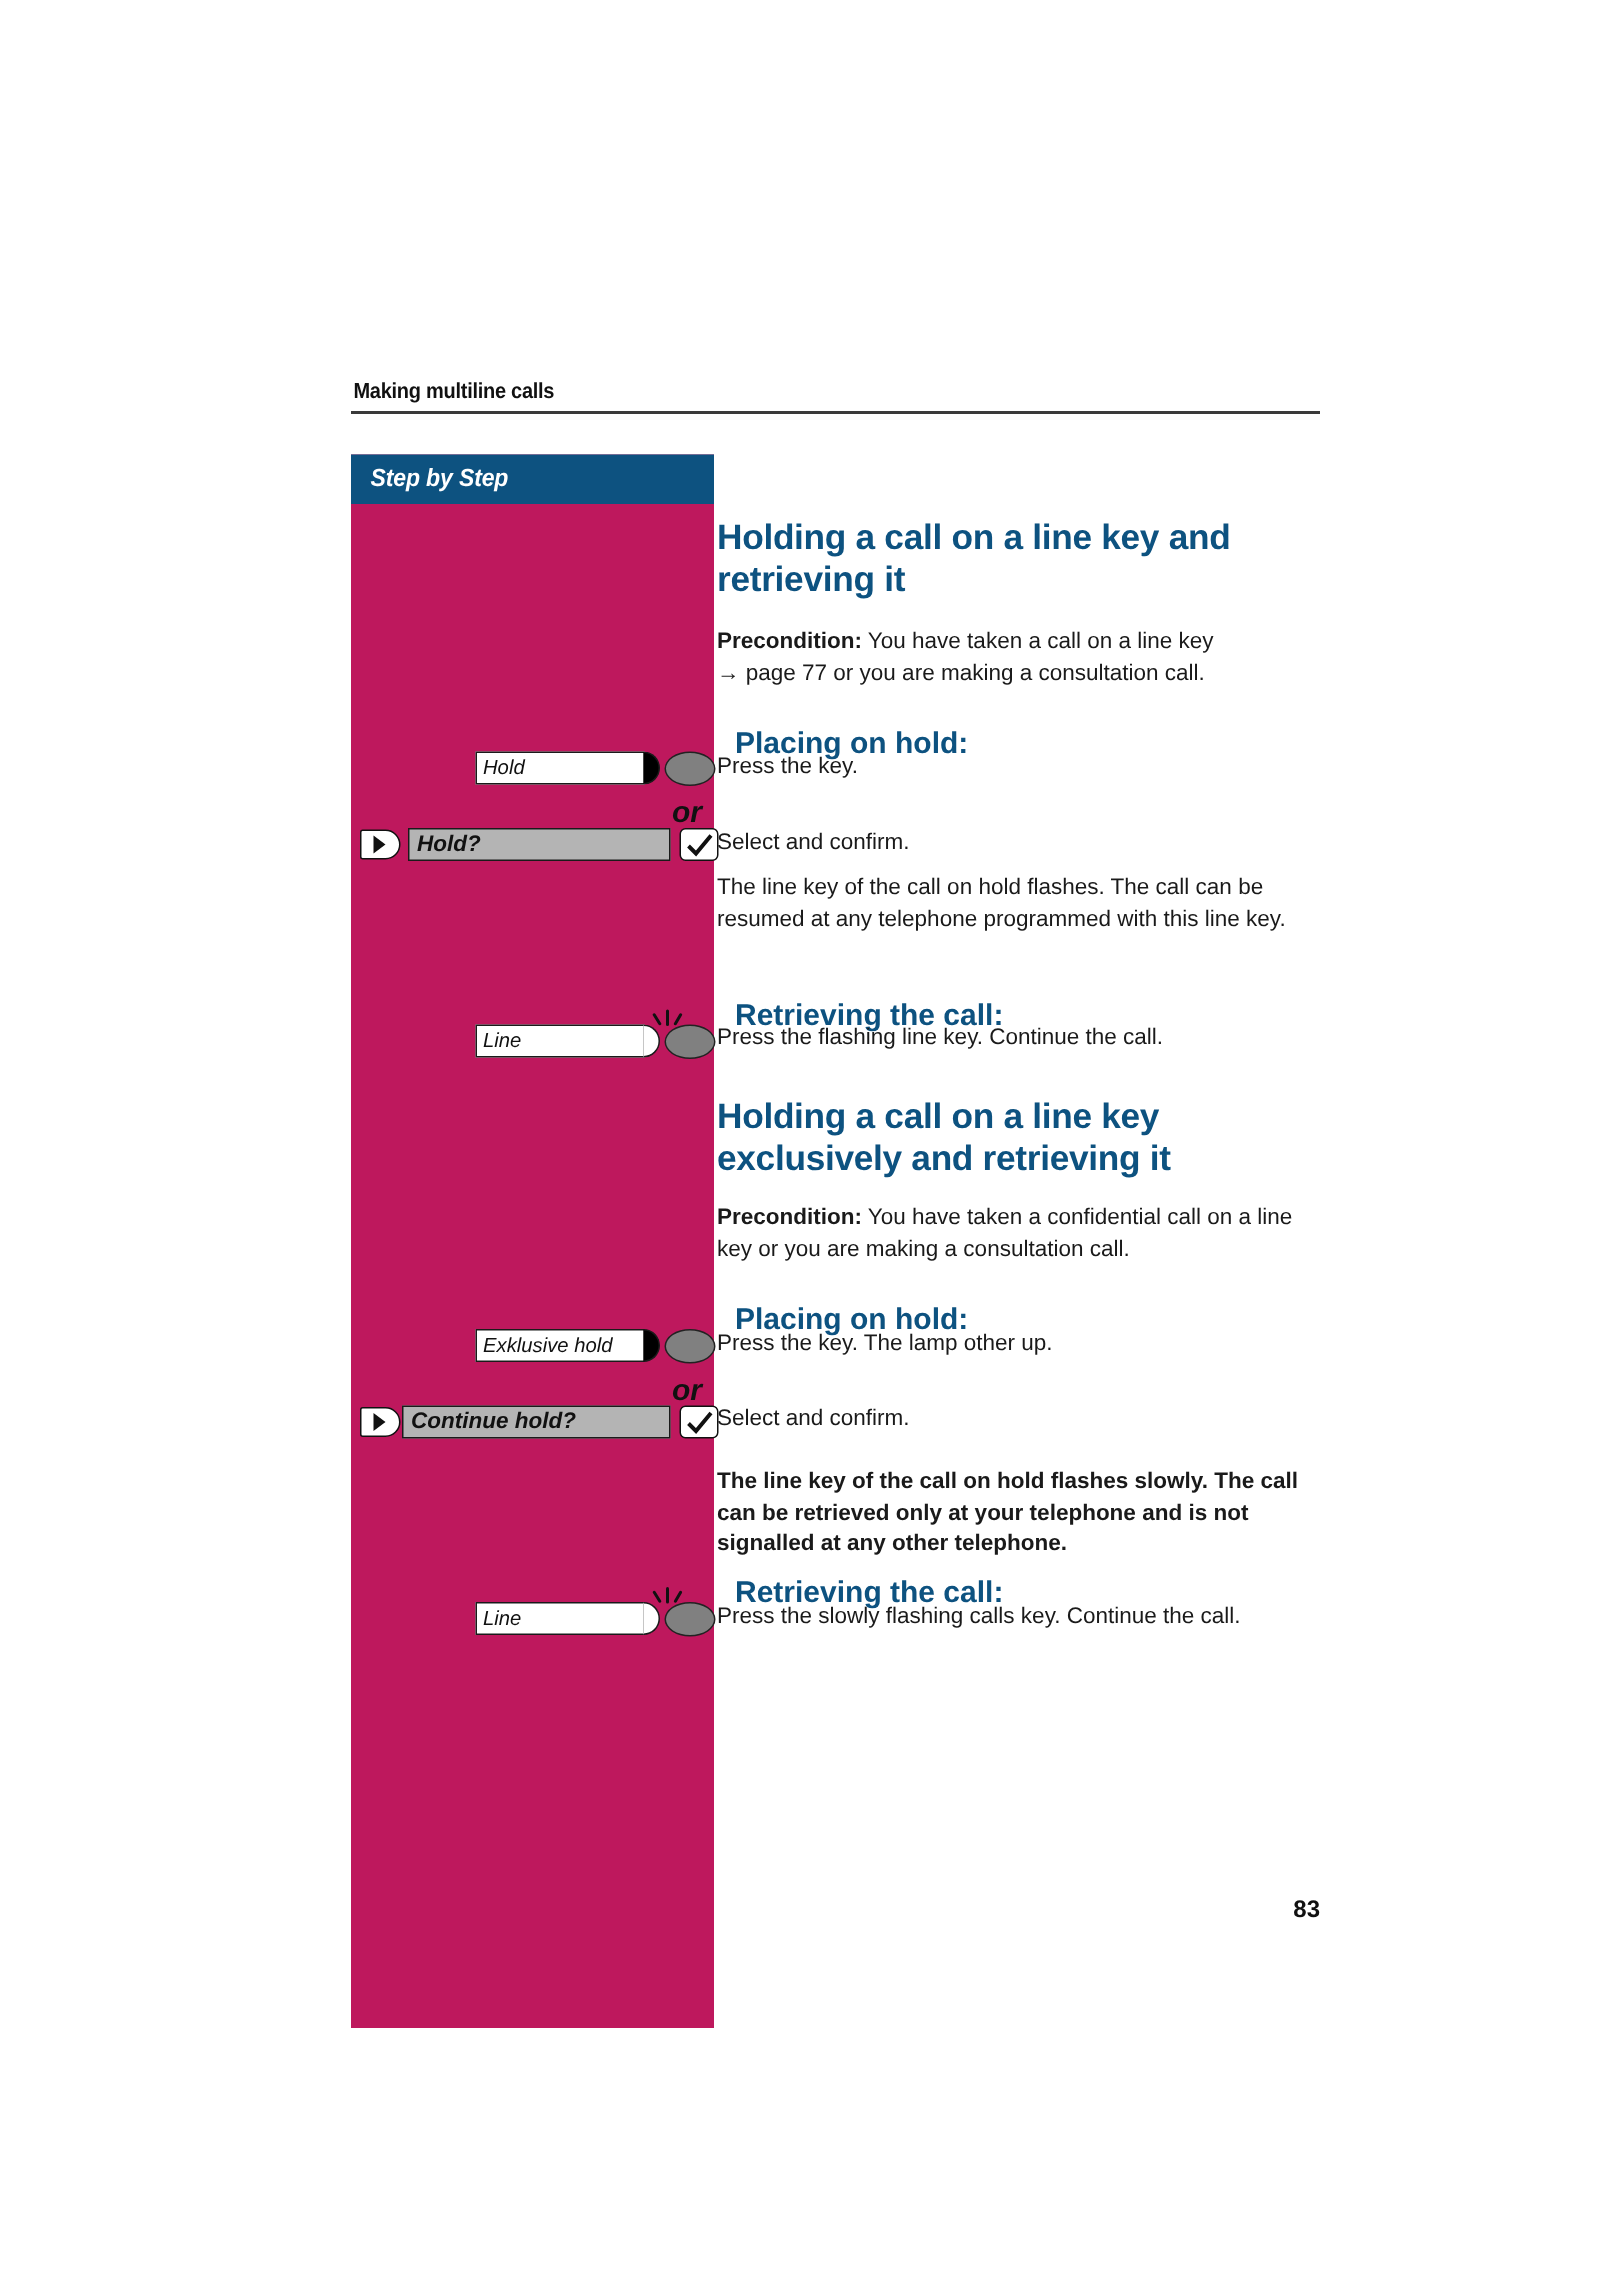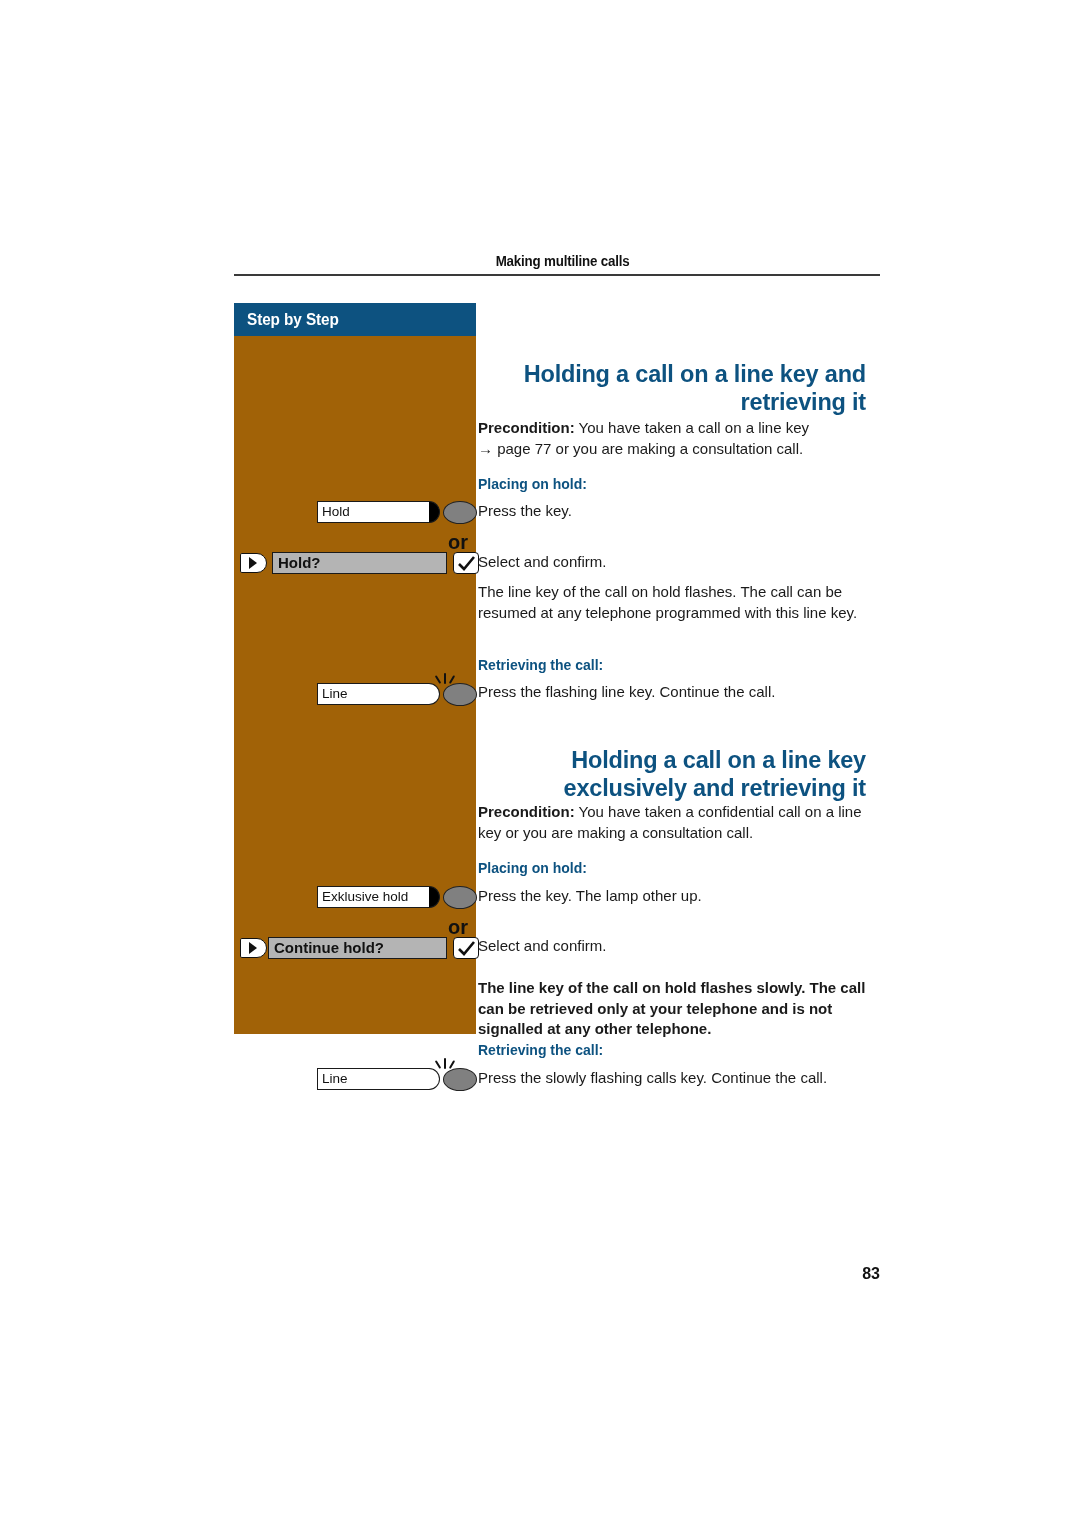--- a/index.html
+++ b/index.html
@@ -12,24 +12,24 @@
     height: 1528px;
     position: relative;
     font-family: "Liberation Sans", sans-serif;
     color: #1a1a1a;
     overflow: hidden;
   }
 
   
   #running-header {
     position: absolute;
-    left: 234px;
+    left: 224px;
     top: 252px;
     width: 646px;
-    text-align: center;
+    text-align: left;
   }
   #running-header .hdr-text {
     font-size: 14.5px;
     font-weight: bold;
     letter-spacing: -0.2px;
     color: #111111;
     display: inline-block;
     transform: scaleX(0.92);
     transform-origin: right center;
   }
@@ -41,22 +41,23 @@
     height: 2px;
     background: #3a3a3a;
   }
 
   
   #sidebar {
     position: absolute;
     left: 234px;
     top: 303px;
     width: 242px;
-    height: 731px;
-    background: #a16207;
+    height: 1049px;
+    background: #be185d;
+    font-style: italic;
   }
   #sidebar-banner {
     position: absolute;
     left: 0;
     top: 0;
     width: 242px;
     height: 33px;
     background: #0d5280;
   }
   #sidebar-banner .banner-text {
@@ -191,31 +192,30 @@
   }
 
   
   #content {
     position: absolute;
     left: 478px;
     top: 334px;
     width: 404px;
   }
   h1.sect-title {
-    margin: 16px;
+    margin: 0;
     font-size: 23.5px;
     line-height: 28px;
     font-weight: bold;
     color: #0d5280;
     letter-spacing: -0.2px;
-    text-align: right;
   }
   h2.sub-title {
-    margin: 0;
-    font-size: 14px;
+    margin: 12px;
+    font-size: 20px;
     line-height: 20px;
     font-weight: bold;
     color: #0d5280;
   }
   p.body {
     margin: 0;
     font-size: 15px;
     line-height: 20.5px;
     color: #1a1a1a;
   }

